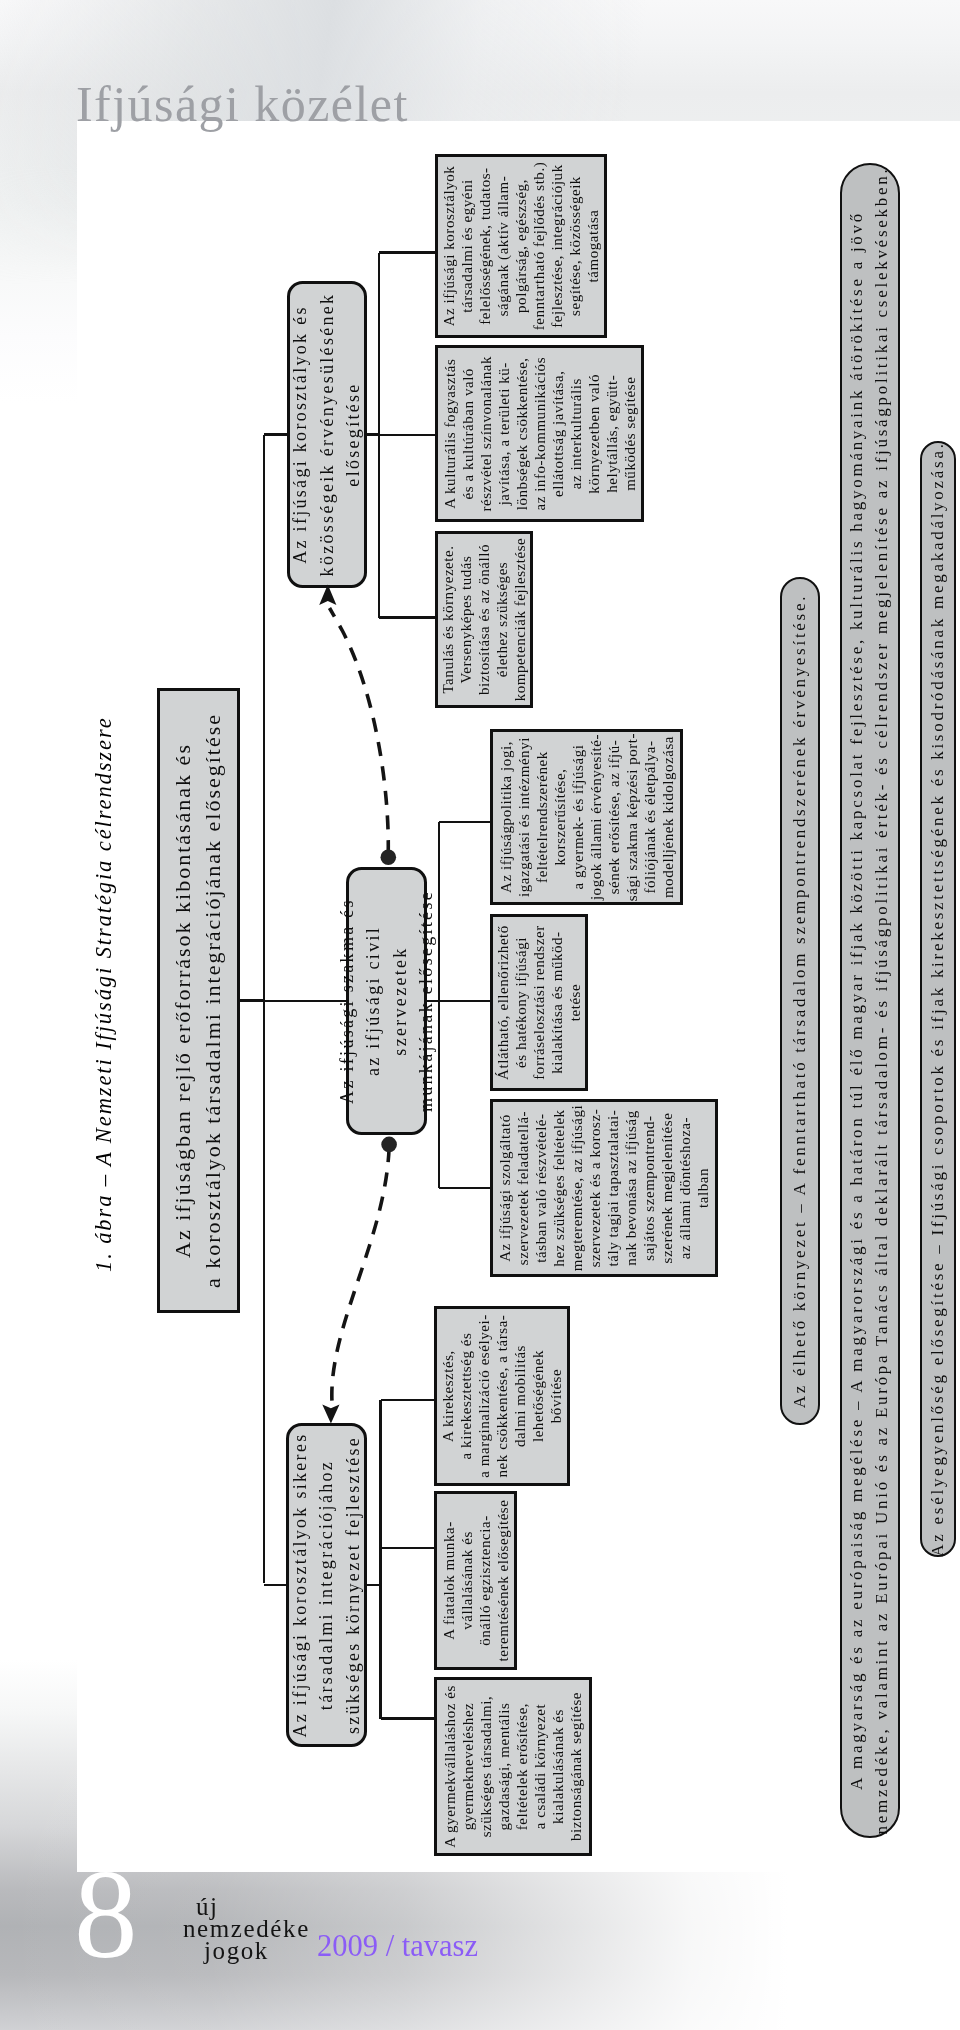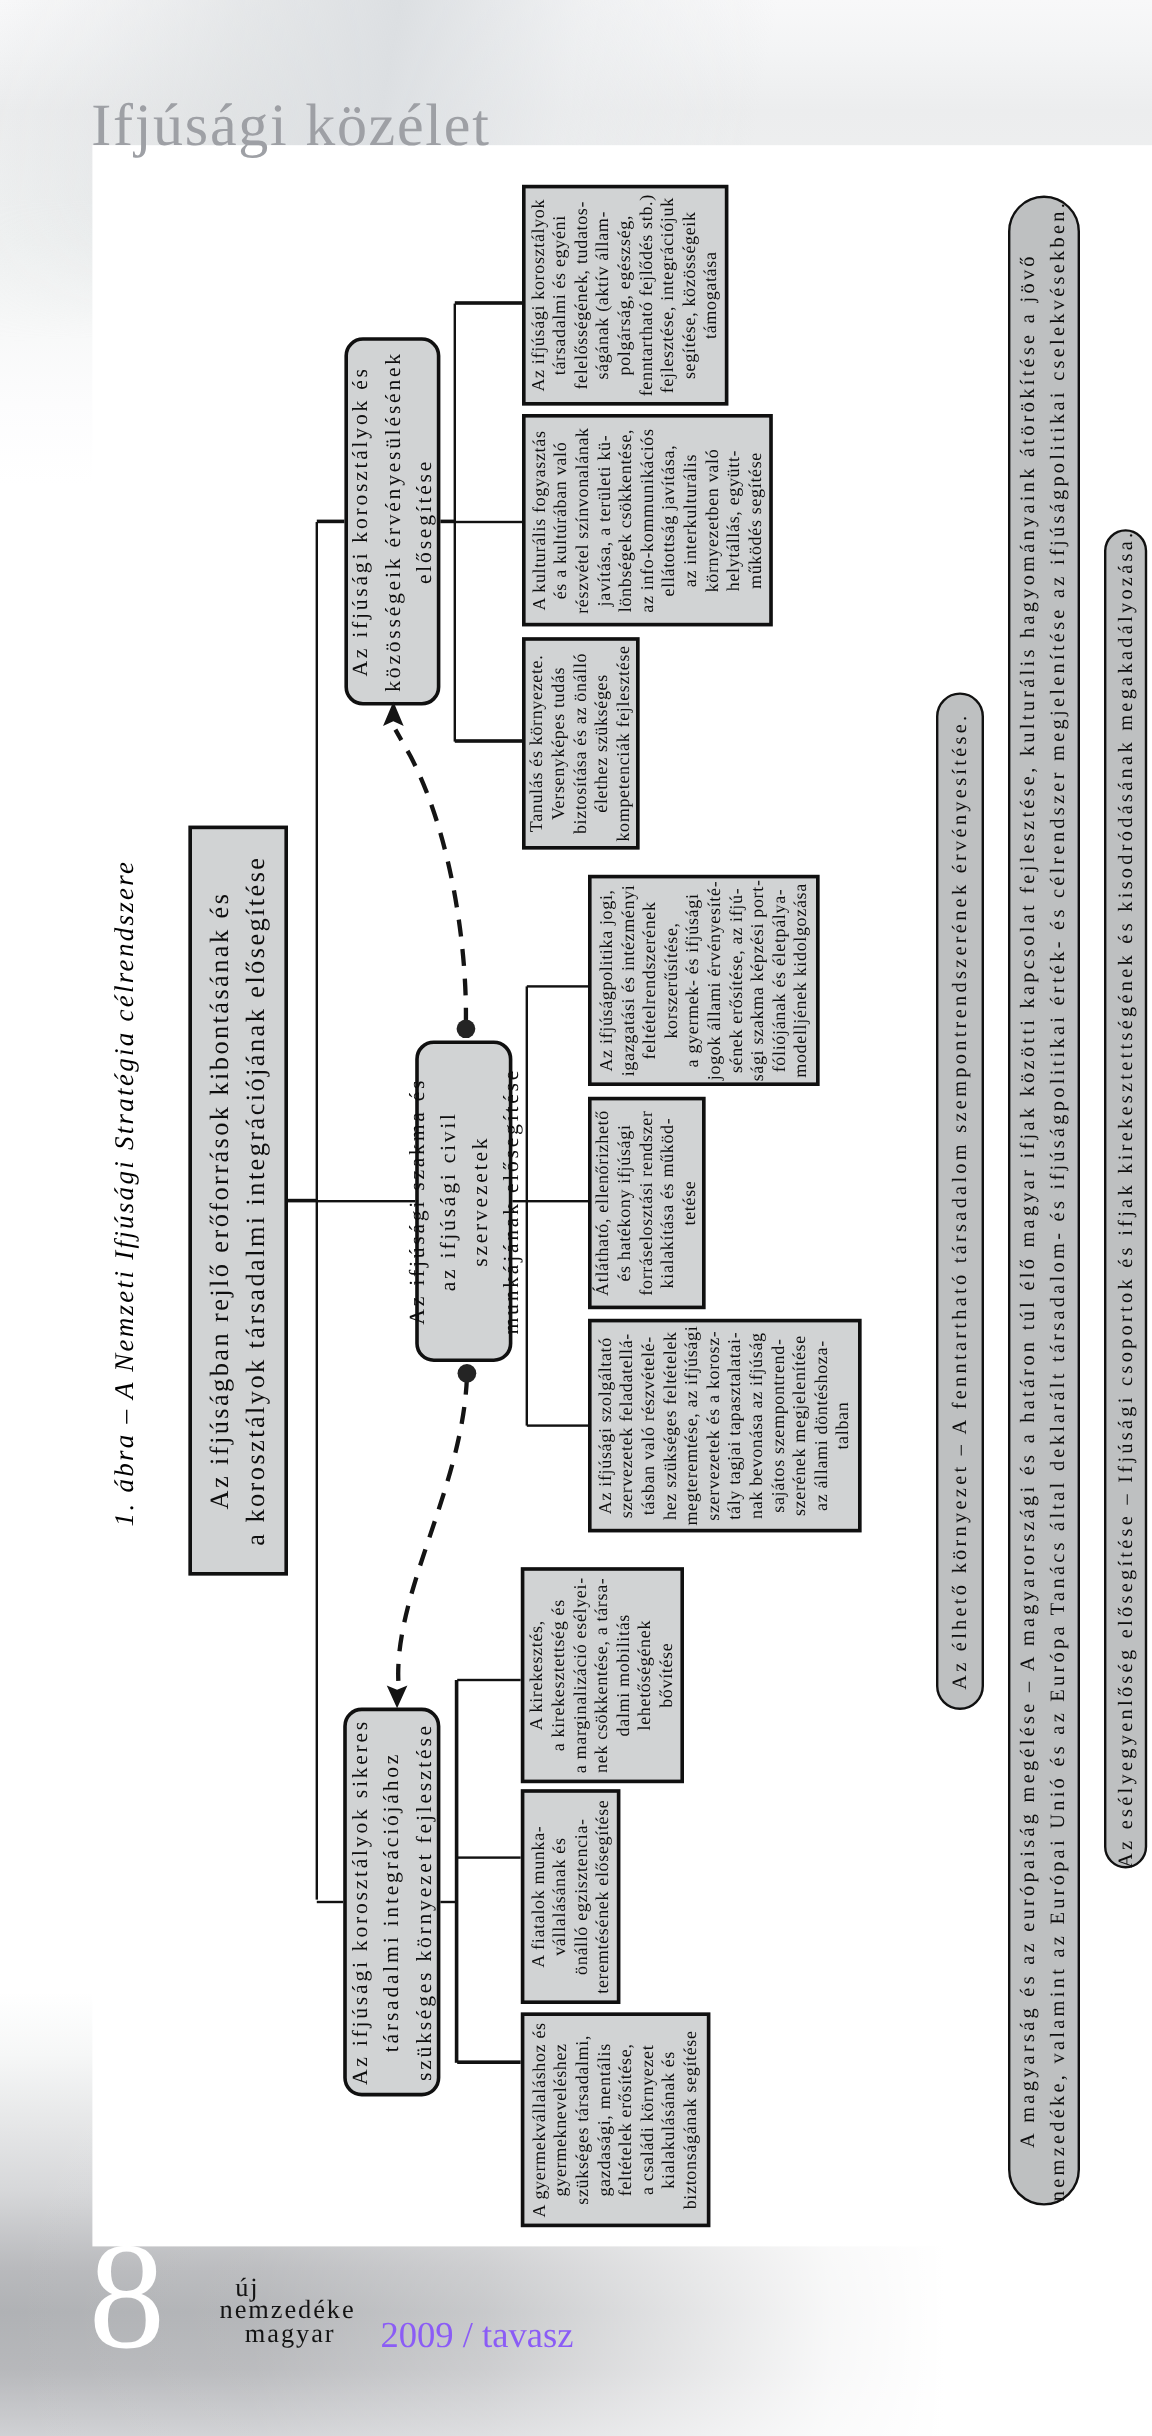--- a/index.html
+++ b/index.html
@@ -19,21 +19,21 @@
         rgba(214,215,217,1) 45%, rgba(185,186,189,1) 62%, rgba(176,178,181,1) 72%,
         rgba(183,184,187,1) 85%, rgba(208,209,212,1) 100%);}
   .bg-bottom-fade{position:absolute;left:0;top:1660px;width:960px;height:370px;
      background:linear-gradient(to right, rgba(255,255,255,0) 0%, rgba(255,255,255,0.06) 22%,
         rgba(255,255,255,0.30) 42%, rgba(255,255,255,0.62) 58%, rgba(255,255,255,0.90) 72%,
         rgba(255,255,255,1) 82%, rgba(255,255,255,1) 100%);}
   .content-white{position:absolute;left:77px;top:121px;width:883px;height:1751px;background:#fff;}
   .header-title{position:absolute;left:76px;top:75px;font-size:50px;color:#9ea0a5;
      letter-spacing:1.45px;white-space:nowrap;}
   .page-num{position:absolute;left:74px;top:1851px;font-size:127px;color:#fff;line-height:1;}
-  .logo{position:absolute;left:183px;top:1896px;font-size:22px;letter-spacing:1.6px;color:#141414;line-height:0.88;}
+  .logo{position:absolute;left:183px;top:1896px;font-size:25px;letter-spacing:1.6px;color:#141414;line-height:0.88;}
   .logo div{white-space:nowrap}
   .logo .l1{padding-left:13px}
   .logo .l3{padding-left:21px}
   .issue{position:absolute;left:317px;top:1929px;font-size:30.5px;color:#8b5cf6;white-space:nowrap;}
 
   #diagram{position:absolute;left:145px;top:1870px;width:1730px;height:815px;
      transform-origin:0 0;transform:rotate(-90deg);}
   #diagram>*{position:absolute;}
   .cap{font-style:italic;font-size:22.5px;letter-spacing:1.9px;color:#000;white-space:nowrap;}
   .node{box-sizing:border-box;background:#d1d3d4;border:3px solid #101010;
@@ -55,21 +55,21 @@
   <div class="bg-grad"></div>
   <div class="bg-diag"></div>
   <div class="bg-bottom"></div>
   <div class="bg-bottom-fade"></div>
   <div class="content-white"></div>
   <div class="header-title">Ifjúsági közélet</div>
   <div class="page-num">8</div>
   <div class="logo">
     <div class="l1">új</div>
     <div class="l2">nemzedéke</div>
-    <div class="l3">magyar</div>
+    <div class="l3">jogok</div>
   </div>
   <div class="issue">2009 / tavasz</div>
 
   <div id="diagram">
   <div class="cap" style="left:598px;top:-54px">1. ábra – A Nemzeti Ifjúsági Stratégia célrendszere</div>
   <div class="node root" style="left:557px;top:11.5px;width:625px;height:83px">Az ifjúságban rejlő erőforrások kibontásának és
 a korosztályok társadalmi integrációjának elősegítése</div>
   <div class="ln" style="left:868.2px;top:94.5px;width:2.6px;height:24.5px"></div>
   <div class="ln" style="left:287px;top:117.7px;width:1148px;height:2.6px"></div>
   <div class="ln" style="left:1434.2px;top:119px;width:2.6px;height:23px"></div>

